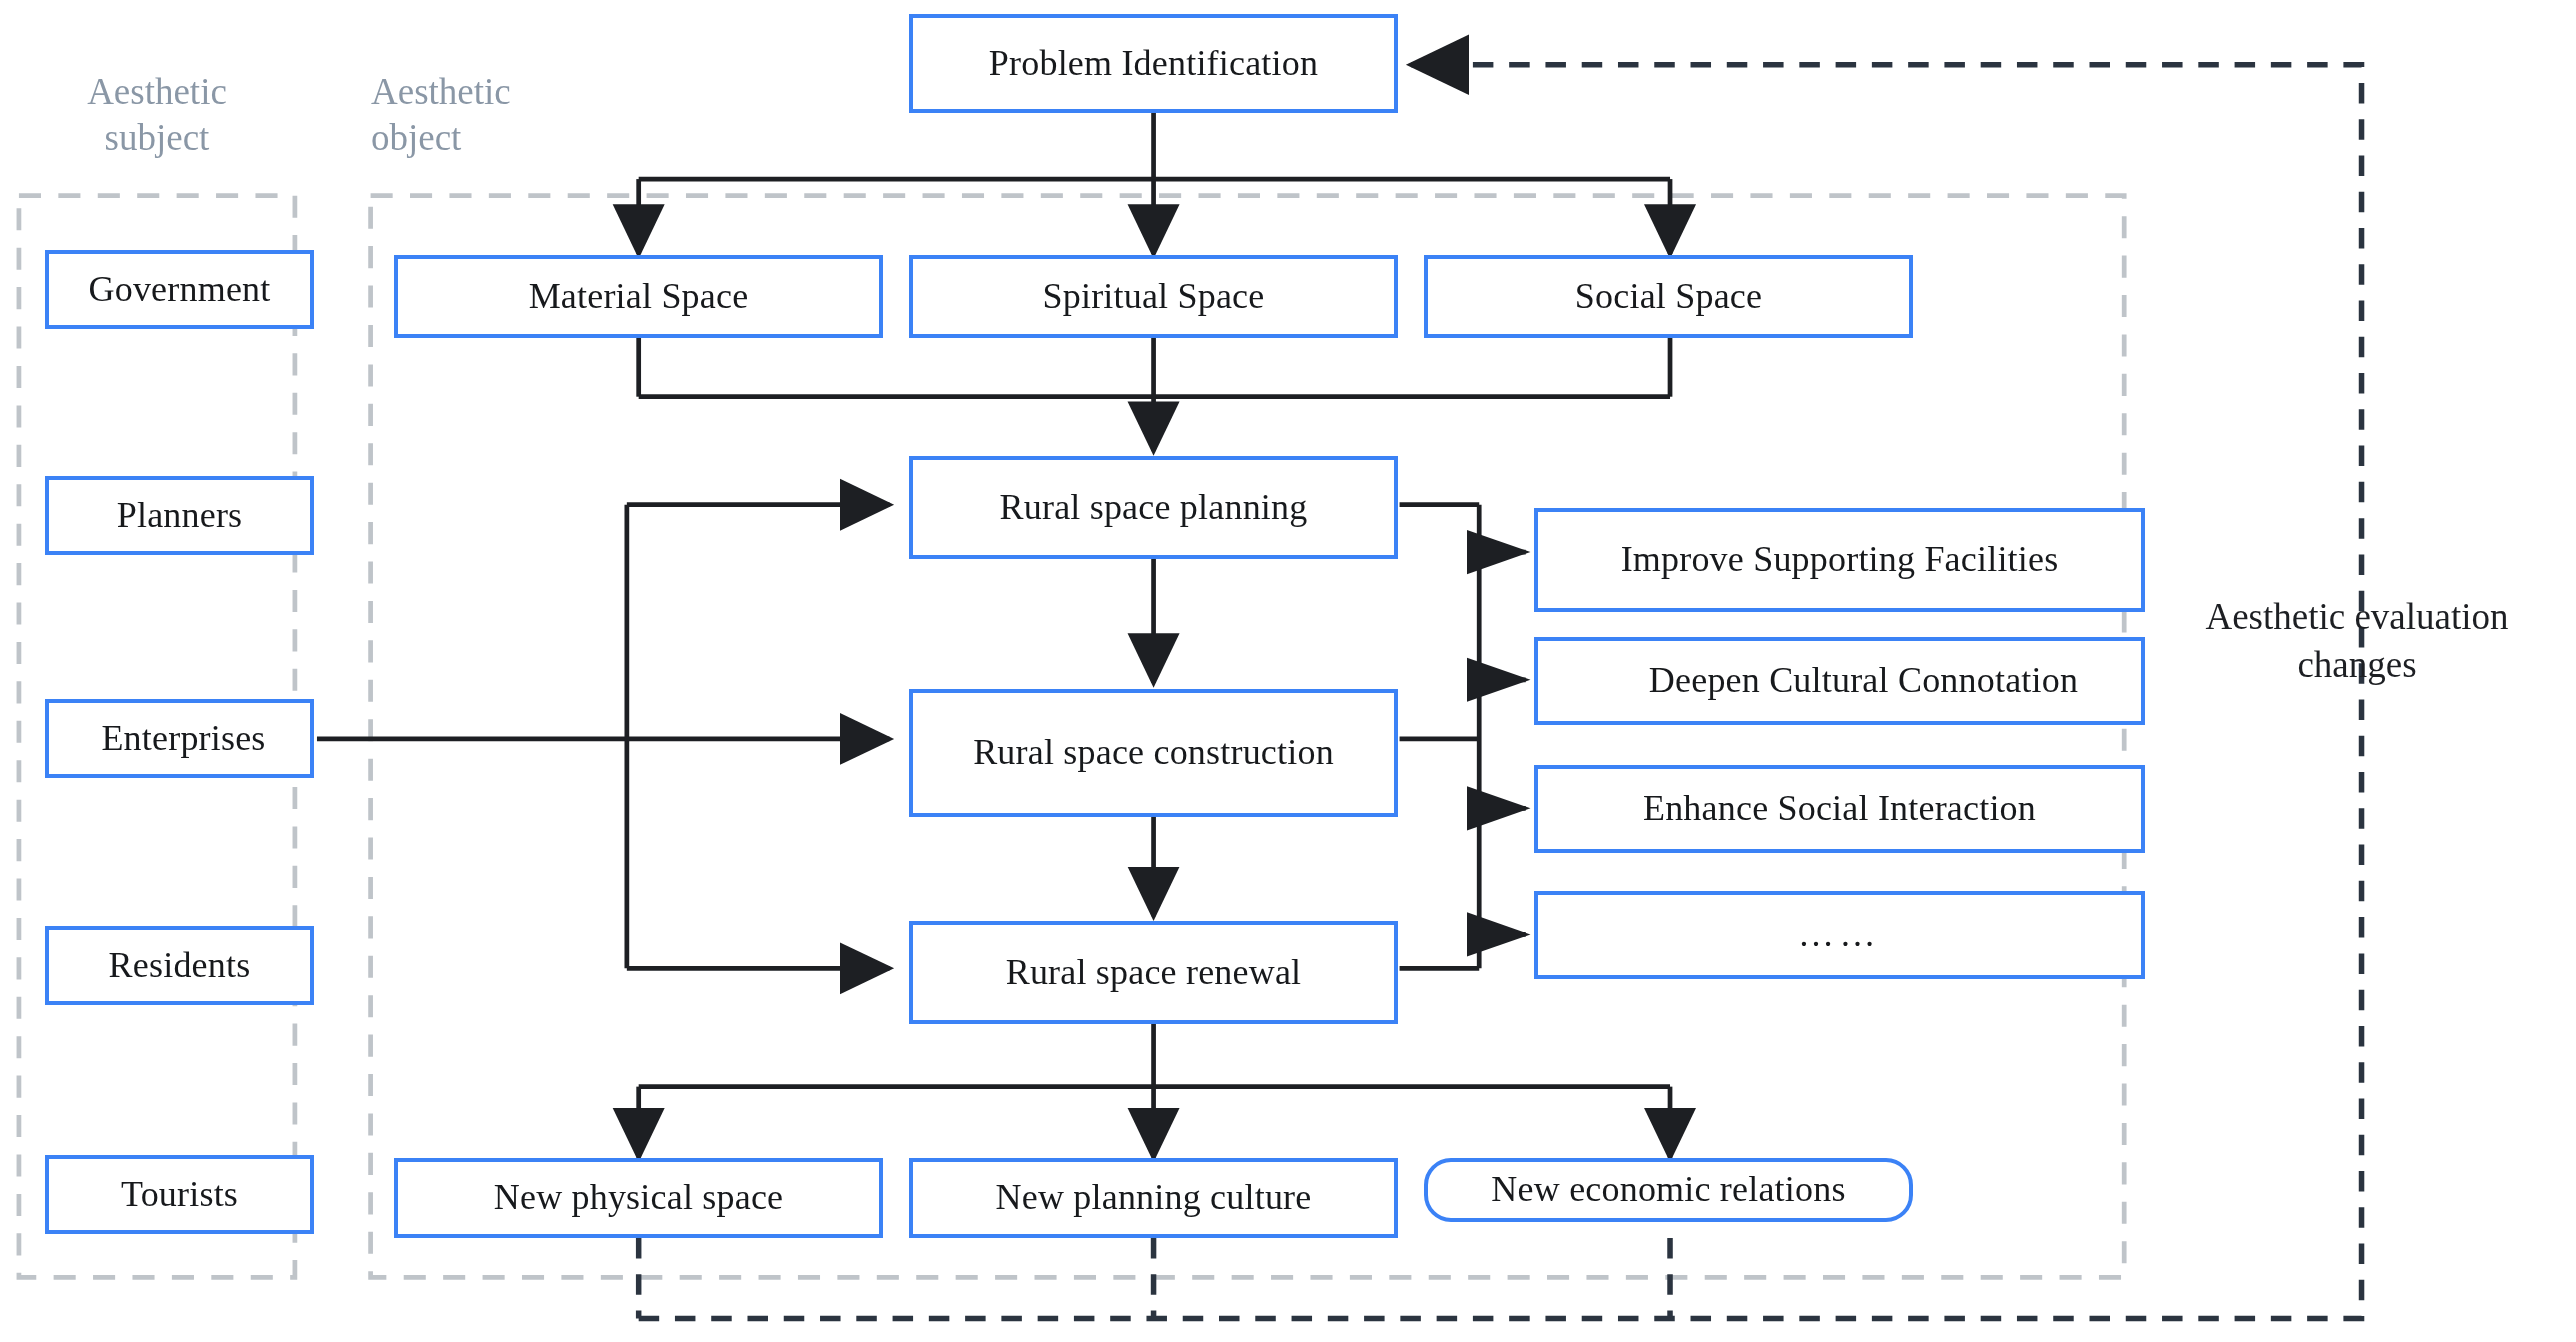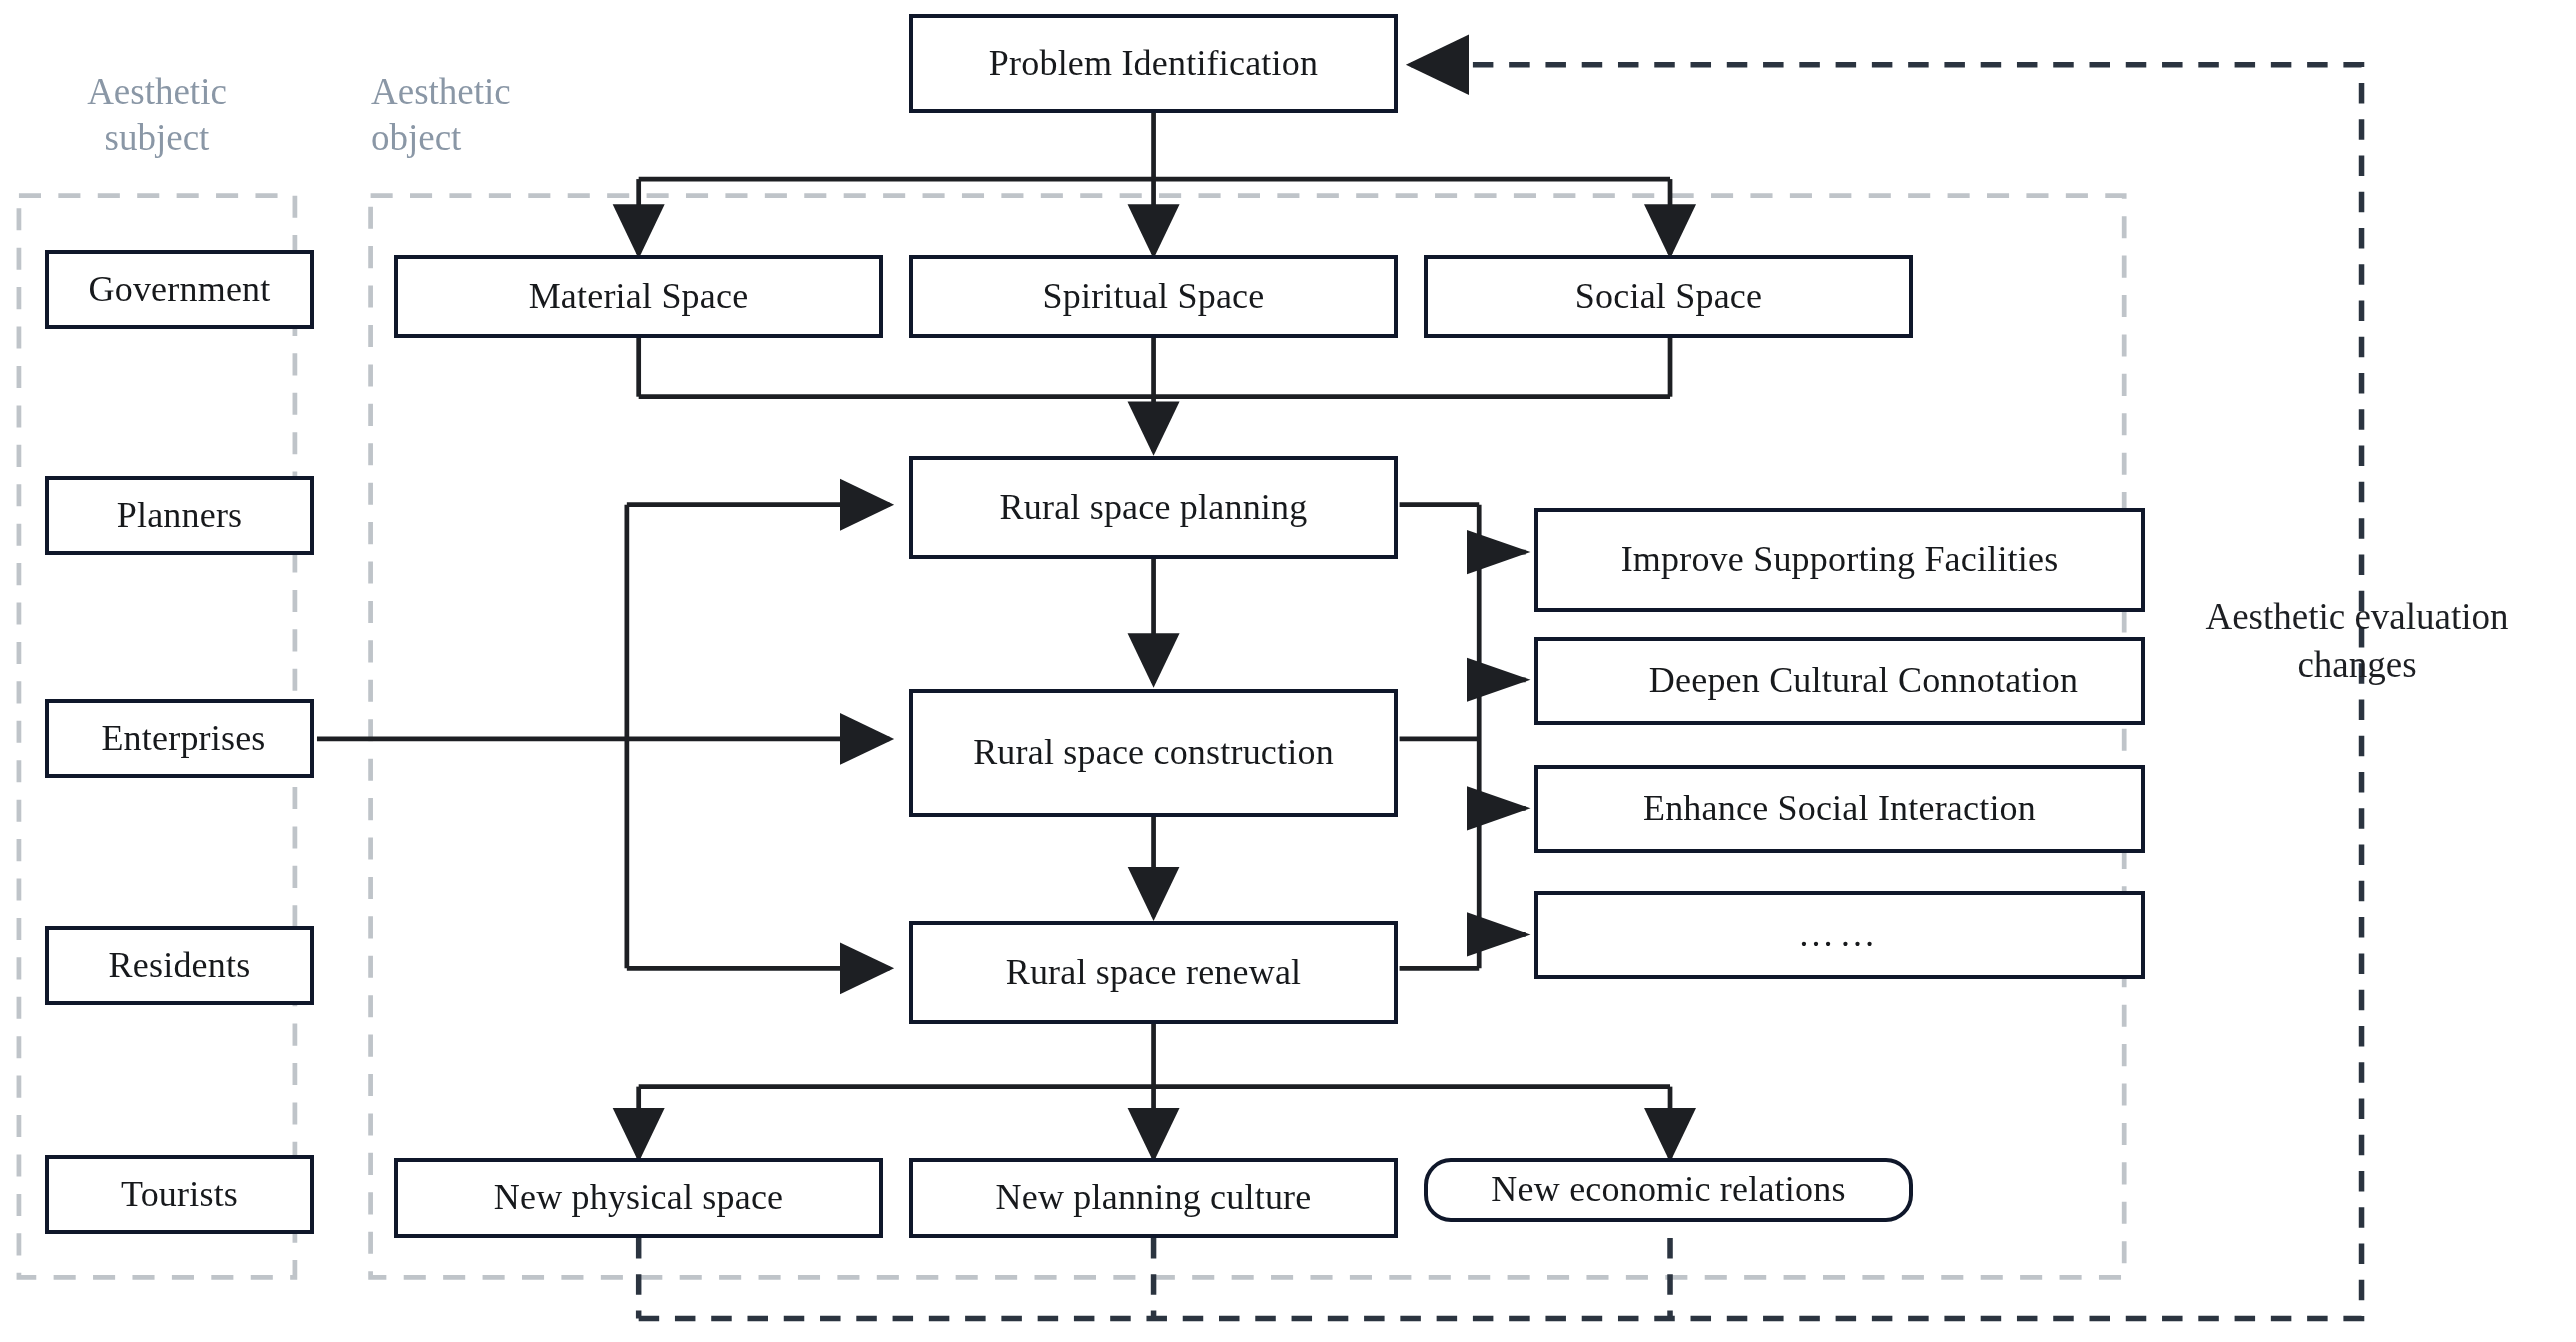--- a/index.html
+++ b/index.html
@@ -21,21 +21,21 @@
     position: absolute;
     left: 0;
     top: 0;
     width: 2576px;
     height: 1343px;
   }
   .node-box {
     position: absolute;
     box-sizing: border-box;
     background: #ffffff;
-    border: 4px solid #0f172a;
+    border: 4px solid #3b82f6;
     display: flex;
     align-items: center;
     justify-content: center;
     text-align: center;
     color: #17191c;
     font-size: 36px;
     line-height: 1.15;
     letter-spacing: 0.2px;
   }
   .group-label {

